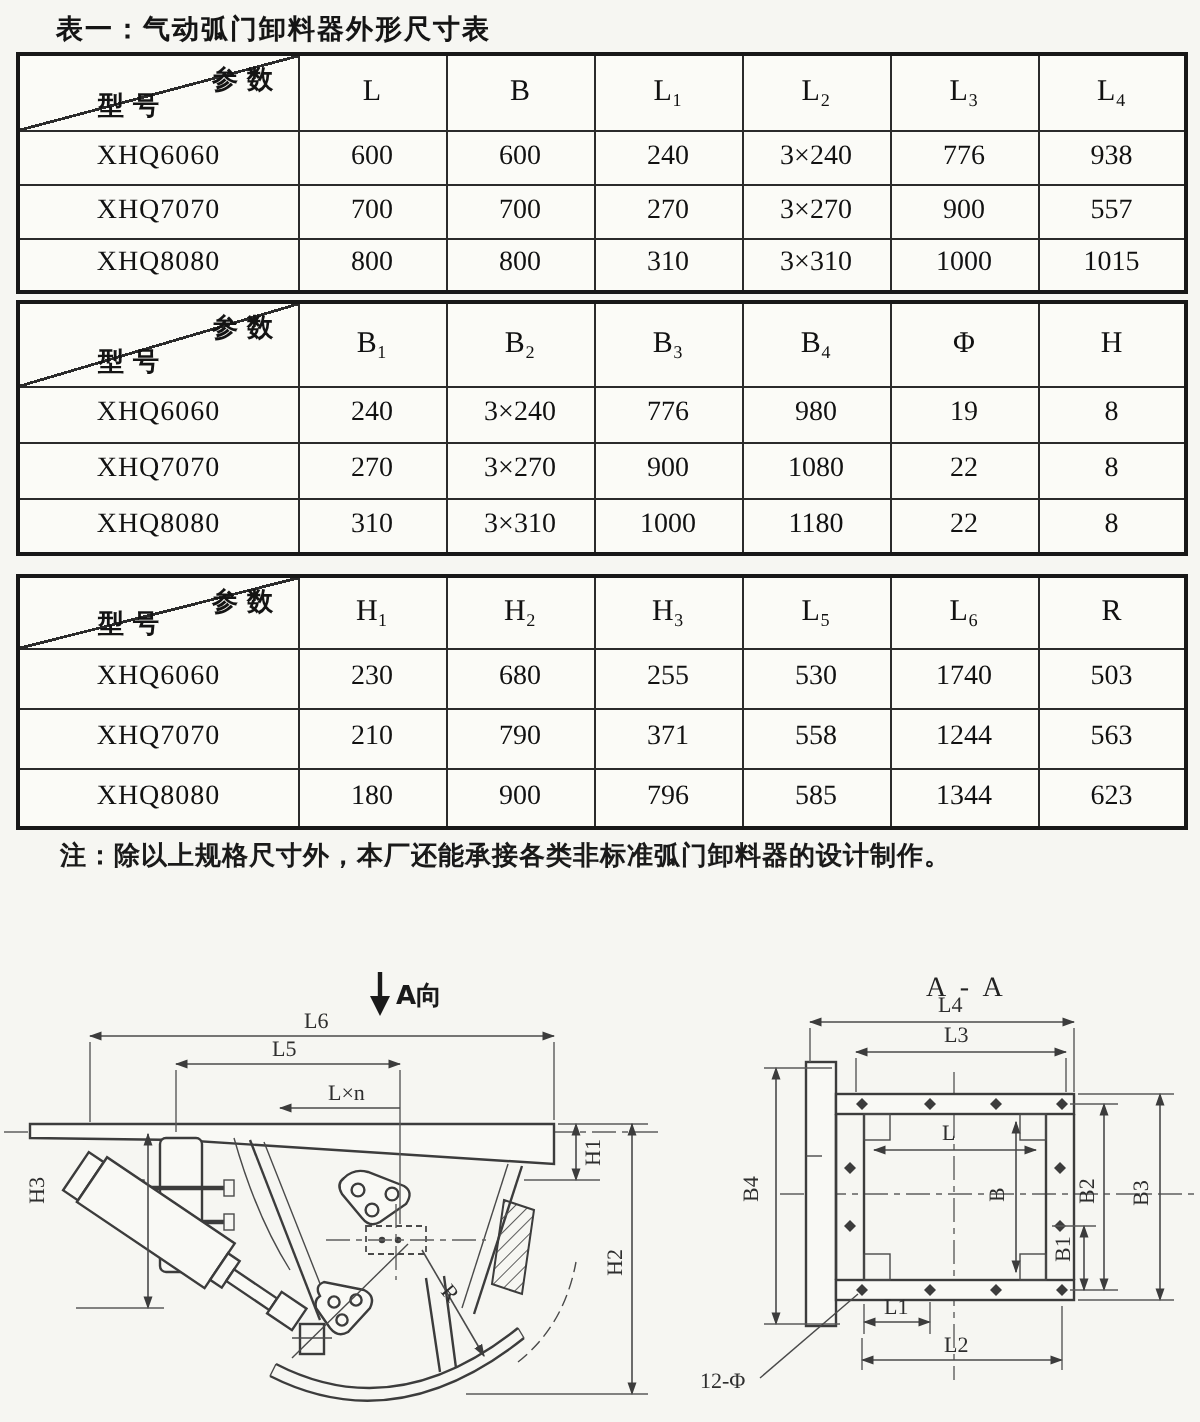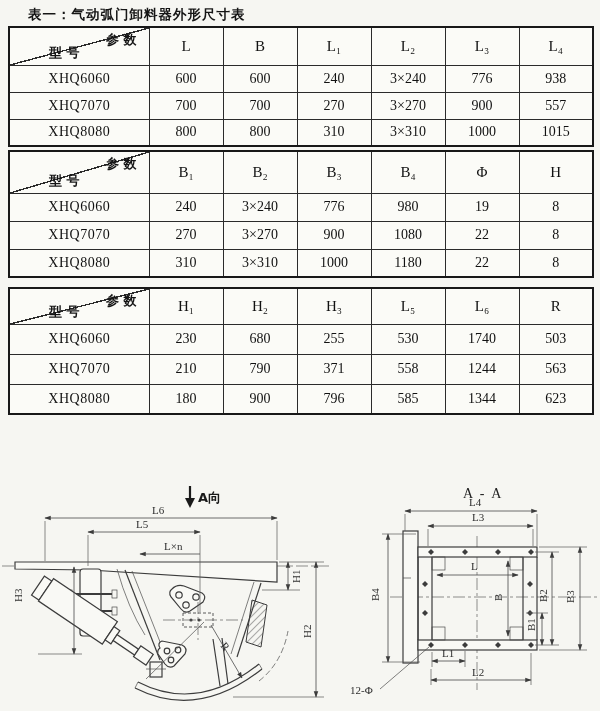--- a/index.html
+++ b/index.html
@@ -191,20 +191,21 @@
       <td>180</td>
       <td>900</td>
       <td>796</td>
       <td>585</td>
       <td>1344</td>
       <td>623</td>
     </tr>
   </tbody>
     </table>
 
+  <div class="doc-note">注：除以上规格尺寸外，本厂还能承接各类非标准弧门卸料器的设计制作。</div>
 
   <svg id="drawing" width="600" height="261" viewBox="0 0 600 261">
     <defs>
       <marker id="arr" viewBox="0 0 10 10" refX="9" refY="5" markerWidth="8" markerHeight="8" orient="auto-start-reverse">
         <path d="M0,1.5 L10,5 L0,8.5 Z" fill="#3c3c3c"></path>
       </marker>
       <pattern id="hatch" patternUnits="userSpaceOnUse" width="5" height="5" patternTransform="rotate(45)">
         <line x1="0" y1="0" x2="0" y2="5" stroke="#5a5a5a" stroke-width="1"></line>
       </pattern>
     </defs>

